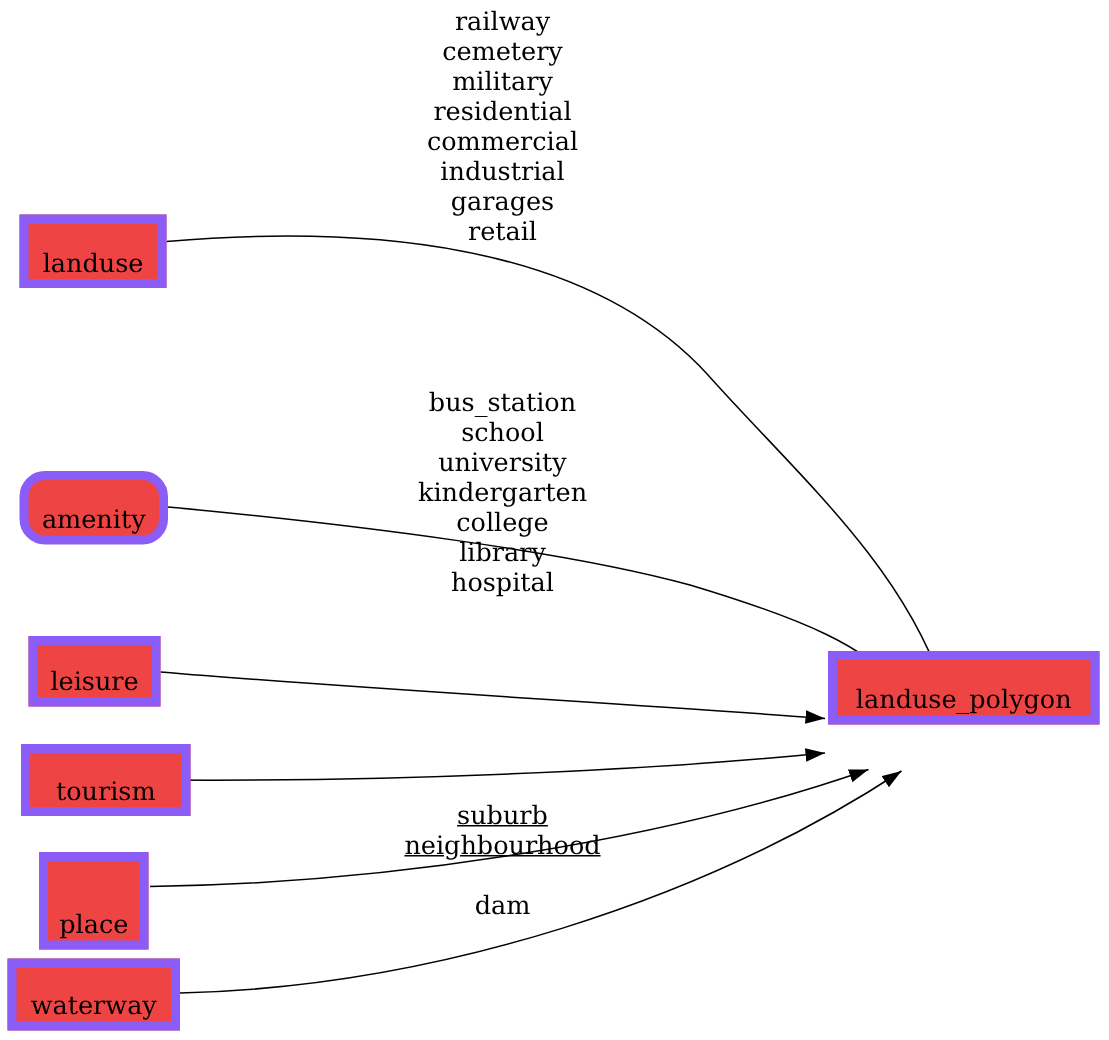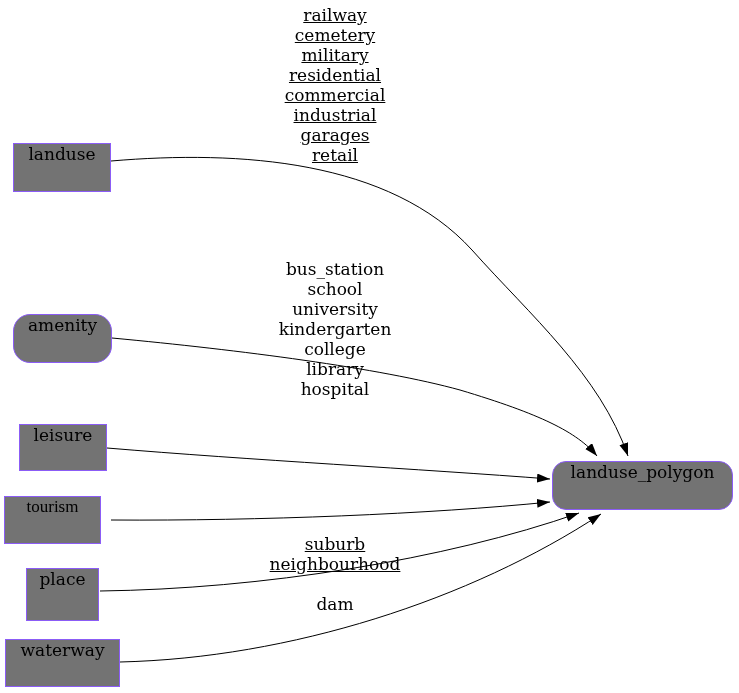--- a/index.html
+++ b/index.html
@@ -25,24 +25,24 @@
     height: 693px;
   }
   .edges-layer path.edge {
     fill: none;
     stroke: #000000;
     stroke-width: 1;
   }
   .node {
     position: absolute;
     box-sizing: border-box;
-    border: 1px solid #8b5cf6;
-    background: #737373;
+    border: 6px solid #8b5cf6;
+    background: #ef4444;
     display: flex;
-    align-items: flex-start;
+    align-items: flex-end;
     justify-content: center;
     text-align: center;
     white-space: nowrap;
   }
   .edge-label {
     position: absolute;
     left: 185px;
     width: 300px;
     text-align: center;
     line-height: 20px;
@@ -73,37 +73,37 @@
   </div>
 
   <div class="node" style="left:13px; top:314px; width:99px; height:49px;border-radius:17px;">
     <span>amenity</span>
   </div>
 
   <div class="node" style="left:19px; top:424px; width:88px; height:47px;">
     <span>leisure</span>
   </div>
 
-  <div class="node" style="left:4px; top:496px; width:97px; height:48px;font-family:Liberation Serif, serif;">
+  <div class="node" style="left:14px; top:496px; width:113px; height:48px;">
     <span>tourism</span>
   </div>
 
-  <div class="node" style="left:26px; top:568px; width:73px; height:53px;">
+  <div class="node" style="left:26px; top:568px; width:73px; height:65px;">
     <span>place</span>
   </div>
 
   <div class="node" style="left:5px; top:639px; width:115px; height:48px;">
     <span>waterway</span>
   </div>
 
-  <div class="node" style="left:552px; top:461px; width:181px; height:49px;border-radius:14px;">
+  <div class="node" style="left:552px; top:434px; width:181px; height:49px;">
     <span>landuse_polygon</span>
   </div>
 
-  <div class="edge-label" style="top:5px;text-decoration:underline;">railway
+  <div class="edge-label" style="top:5px;">railway
 cemetery
 military
 residential
 commercial
 industrial
 garages
 retail</div>
 
   <div class="edge-label" style="top:211px;margin-top:48px;">bus_station
 school

